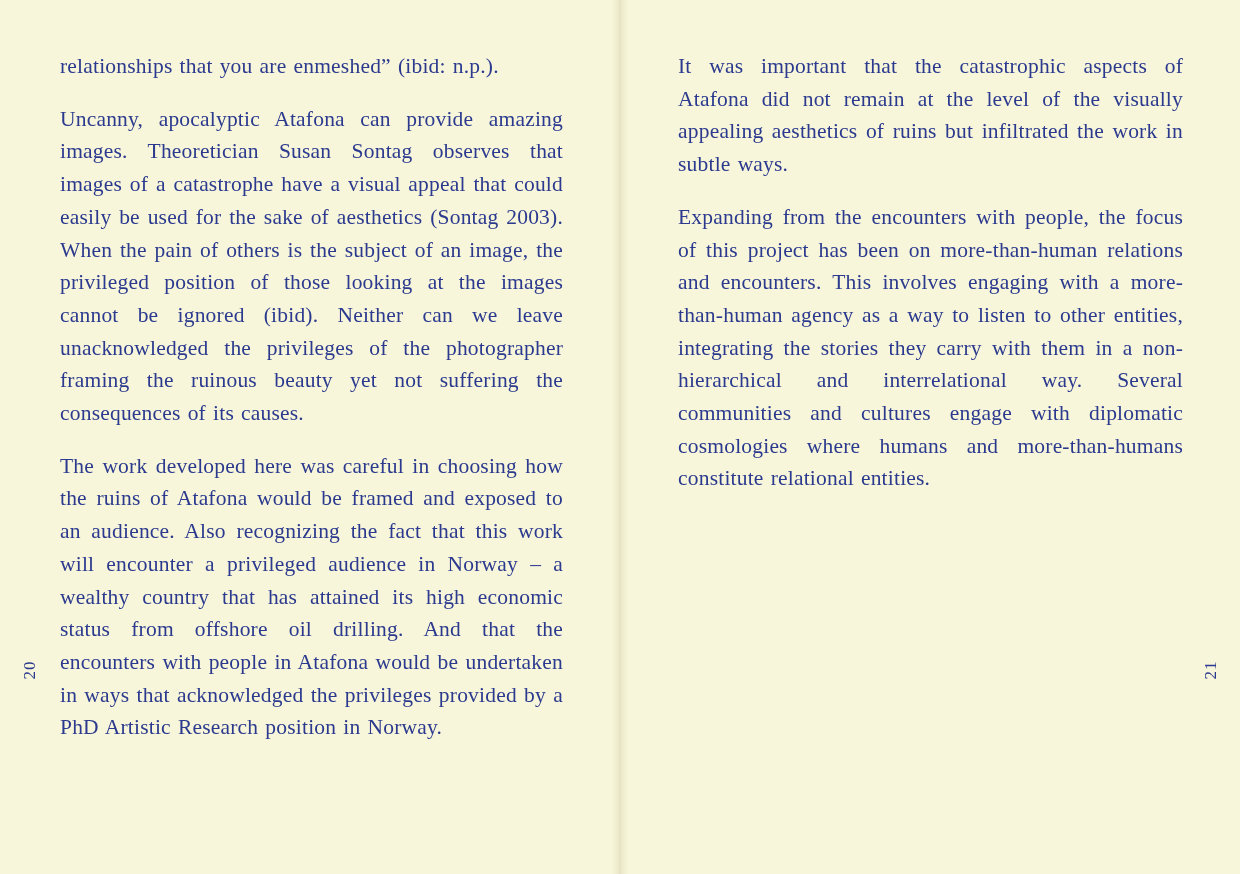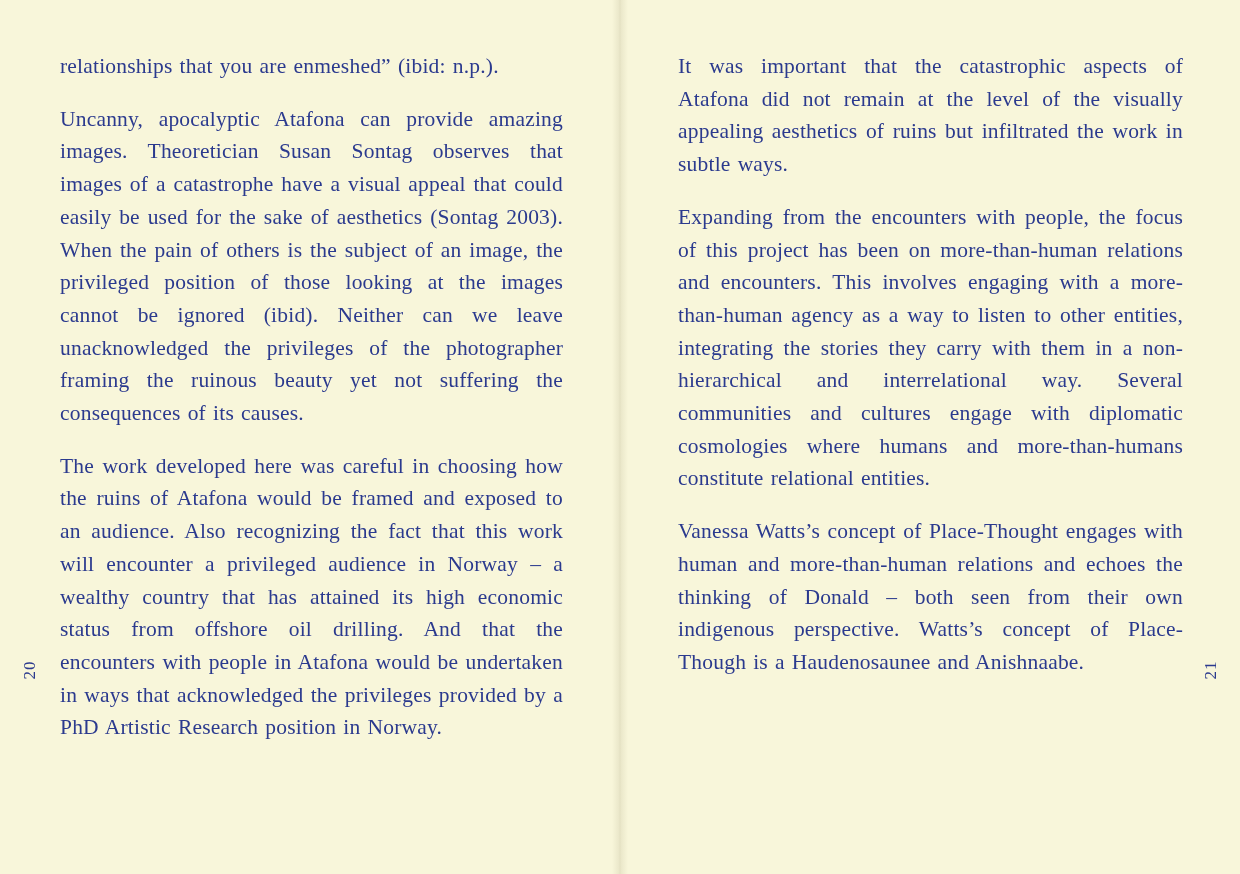--- a/index.html
+++ b/index.html
@@ -69,19 +69,18 @@
   <div class="page left">
     <p>relationships that you are enmeshed” (ibid: n.p.).</p>
     <p>Uncanny, apocalyptic Atafona can provide amazing images. Theoretician Susan Sontag observes that images of a catastrophe have a visual appeal that could easily be used for the sake of aesthetics (Sontag 2003). When the pain of others is the subject of an image, the privileged position of those looking at the images cannot be ignored (ibid). Neither can we leave unacknowledged the privileges of the photographer framing the ruinous beauty yet not suffering the consequences of its causes.</p>
     <p>The work developed here was careful in choosing how the ruins of Atafona would be framed and exposed to an audience. Also recognizing the fact that this work will encounter a privileged audience in Norway – a wealthy country that has attained its high economic status from offshore oil drilling. And that the encounters with people in Atafona would be undertaken in ways that acknowledged the privileges provided by a PhD Artistic Research position in Norway.</p>
     <div class="folio folio-left">20</div>
   </div>
 
   <div class="page right">
     <p>It was important that the catastrophic aspects of Atafona did not remain at the level of the visually appealing aesthetics of ruins but infiltrated the work in subtle ways.</p>
     <p>Expanding from the encounters with people, the focus of this project has been on more-than-human relations and encounters. This involves engaging with a more-than-human agency as a way to listen to other entities, integrating the stories they carry with them in a non-hierarchical and interrelational way. Several communities and cultures engage with diplomatic cosmologies where humans and more-than-humans constitute relational entities.</p>
-    <p>Vanessa Watts’s concept of Place-Thought engages with human and more-than-human relations and echoes the thinking of Donald – both seen from their own indigenous perspective. Watts’s concept of Place-Though is a Haudenosaunee and Anishnaabe.</p>
     <div class="folio folio-right">21</div>
   </div>
 
   <div class="spine"></div>
 
 </div>
 
 </body></html>

